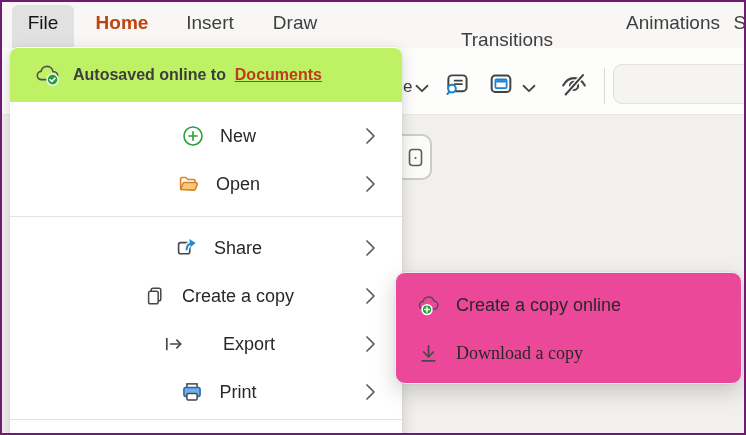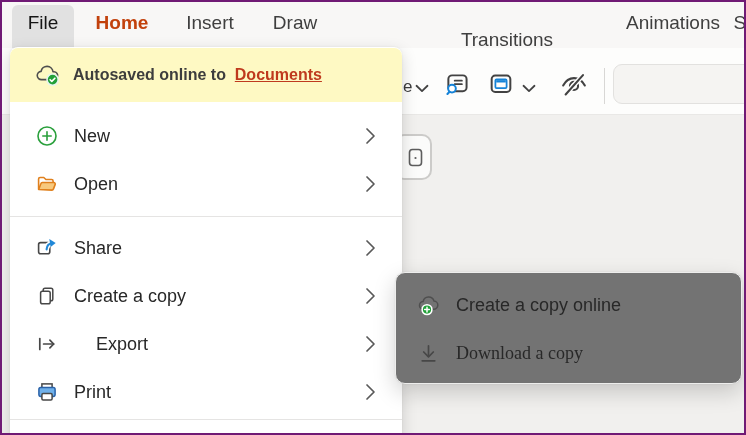--- a/index.html
+++ b/index.html
@@ -32,33 +32,33 @@
   .tb-divider{position:absolute;left:602px;top:66px;width:1px;height:36px;background:#d8d7d5;}
   .tb-field{position:absolute;left:611px;top:62px;width:180px;height:40px;background:#f5f4f2;
     border:1px solid #e2e1df;border-radius:9px;box-sizing:border-box;font-size:15px;color:#333;padding:0 10px;outline:none;}
   .half-button{position:absolute;left:392px;top:132px;width:38px;height:46px;border:2px solid #cccbc9;
     border-radius:10px;background:#fbfbfa;box-sizing:border-box;z-index:5;}
   .half-button svg{position:absolute;right:6px;top:12px;}
 
   
   .file-menu{position:absolute;left:8px;top:45px;width:392px;height:390px;background:#fff;
     border-radius:8px 8px 0 0;box-shadow:0 5px 16px rgba(0,0,0,.16),0 0 2px rgba(0,0,0,.08);z-index:10;}
-  .autosave{position:absolute;left:0;top:1px;width:100%;height:54px;background:#fef9c3;border-radius:8px 8px 0 0;
+  .autosave{position:absolute;left:0;top:1px;width:100%;height:54px;background:#bef264;border-radius:8px 8px 0 0;
     display:flex;align-items:center;}
   .autosave .as-icon{margin-left:24px;width:28px;height:26px;flex:0 0 auto;}
   .autosave .as-text{margin-left:11px;font-size:16px;font-weight:700;color:#3d3d3d;white-space:nowrap;}
   .autosave a{color:#bf3a1e;text-decoration:underline;cursor:pointer;}
-  .menu-row{position:absolute;left:0;width:100%;height:48px;display:flex;align-items:center;cursor:pointer;}
+  .menu-row{position:absolute;left:0;width:100%;height:48px;display:flex;align-items:center;cursor:pointer;justify-content:center;}
   .menu-row .mi{margin-left:25px;width:24px;height:24px;flex:0 0 auto;}
   .menu-row .ml{margin-left:15px;font-size:18px;color:#282828;white-space:nowrap;}
   .menu-row .chev{position:absolute;left:353px;top:50%;transform:translateY(-50%);}
   .sep{position:absolute;left:0;width:100%;height:1px;background:#e5e4e3;}
 
   
-  .submenu{position:absolute;left:393px;top:270px;width:347px;height:112px;background:#737373;border-radius:10px;
+  .submenu{position:absolute;left:393px;top:270px;width:347px;height:112px;background:#ec4899;border-radius:10px;
     border:1px solid #ededec;box-sizing:border-box;box-shadow:0 8px 22px rgba(0,0,0,.18),0 0 2px rgba(0,0,0,.08);z-index:20;}
   .sub-row{position:absolute;left:0;width:100%;height:48px;display:flex;align-items:center;cursor:pointer;}
   .sub-row .mi{margin-left:20px;width:25px;height:25px;flex:0 0 auto;}
   .sub-row .ml{margin-left:15px;font-size:18px;color:#282828;white-space:nowrap;}
 </style>
 </head>
 <body>
 
 <div class="screen">
 

